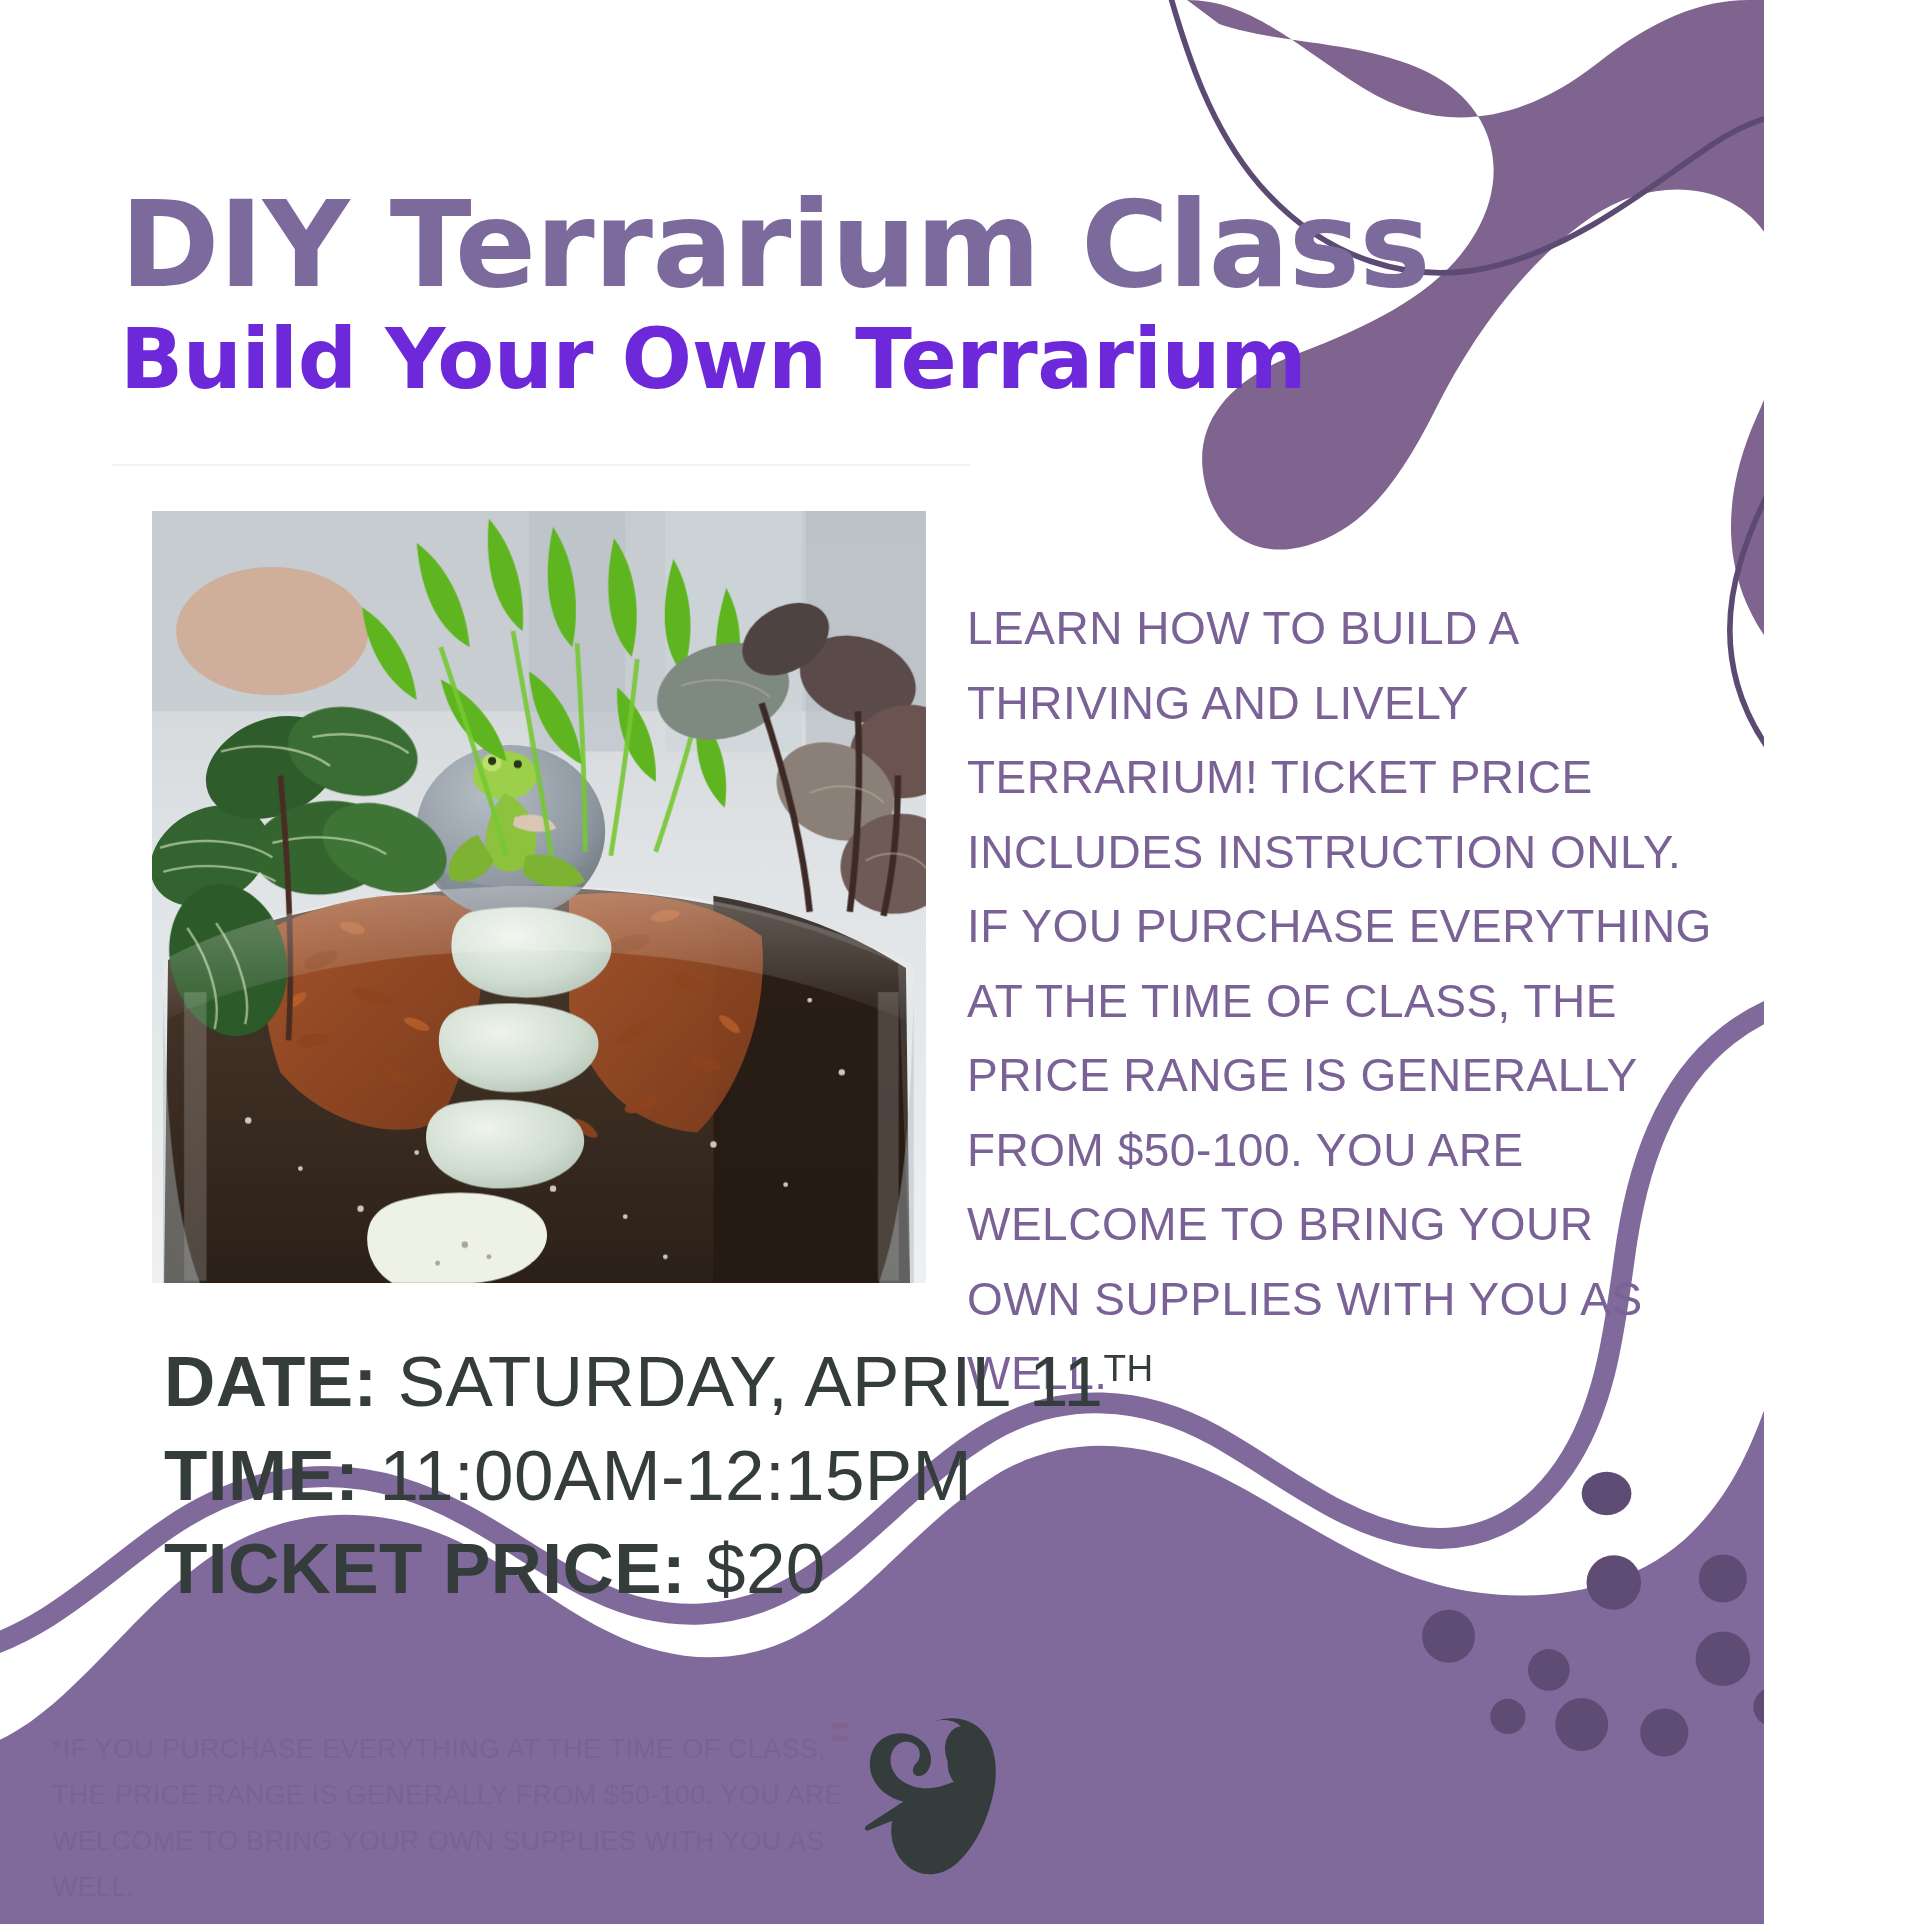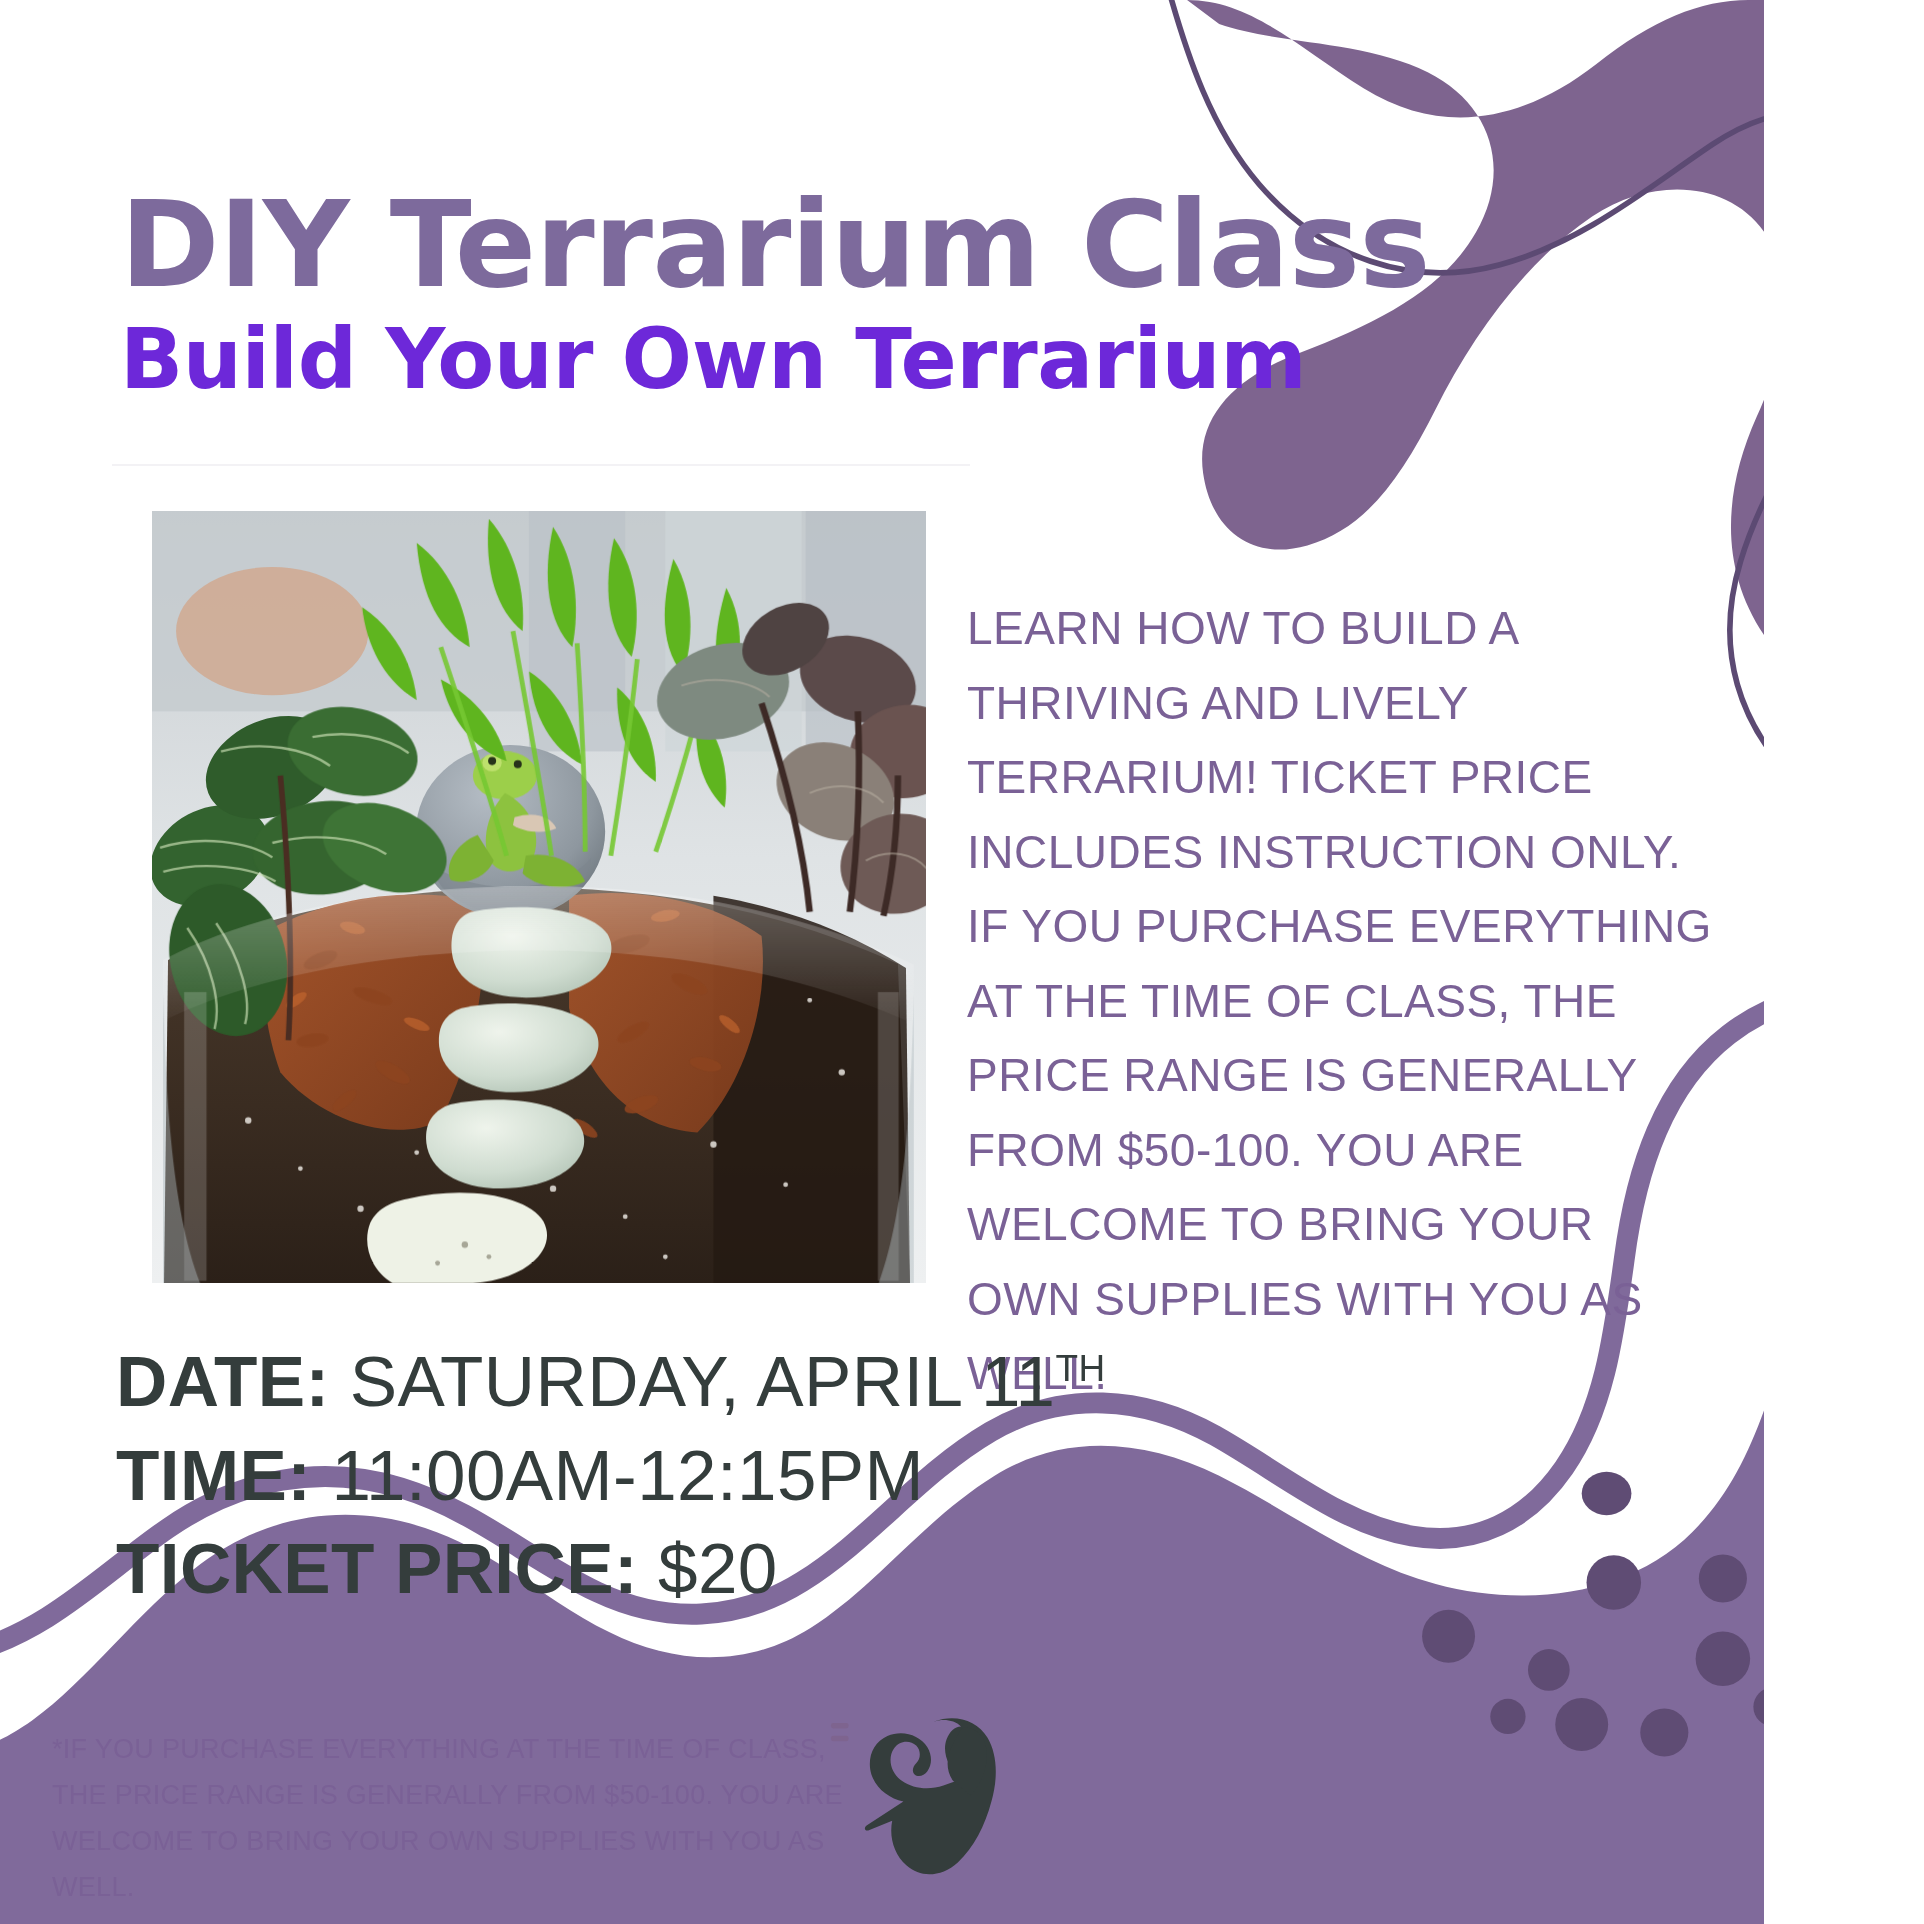--- a/index.html
+++ b/index.html
@@ -106,20 +106,21 @@
     font-family: "Liberation Sans", sans-serif;
   }
   .detail-row {
     font-size: 71px;
     line-height: 1.32;
     white-space: nowrap;
     letter-spacing: 0.4px;
   }
   .detail-row .lbl {
     font-weight: 700;
+    margin-left: 48px;
   }
   .detail-row .val {
     font-weight: 400;
     margin-top: 48px;
   }
   .ordinal {
     font-size: 0.52em;
     vertical-align: super;
     line-height: 0;
     font-weight: 400;

